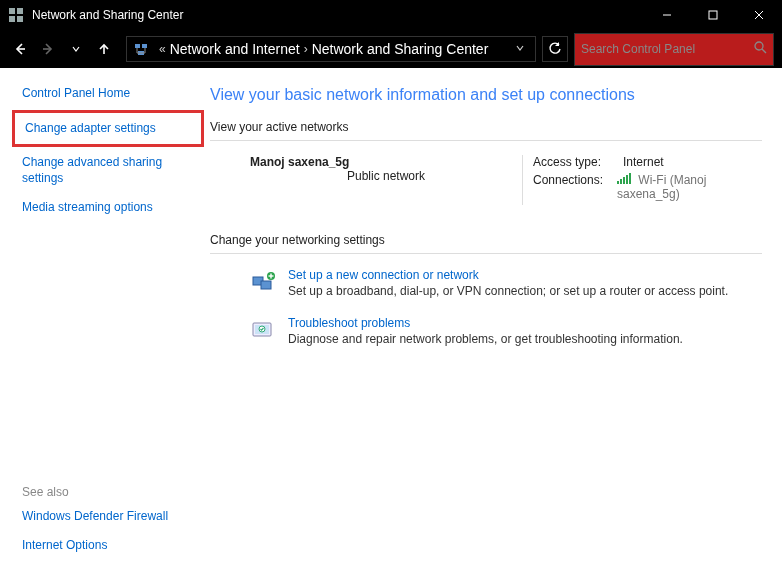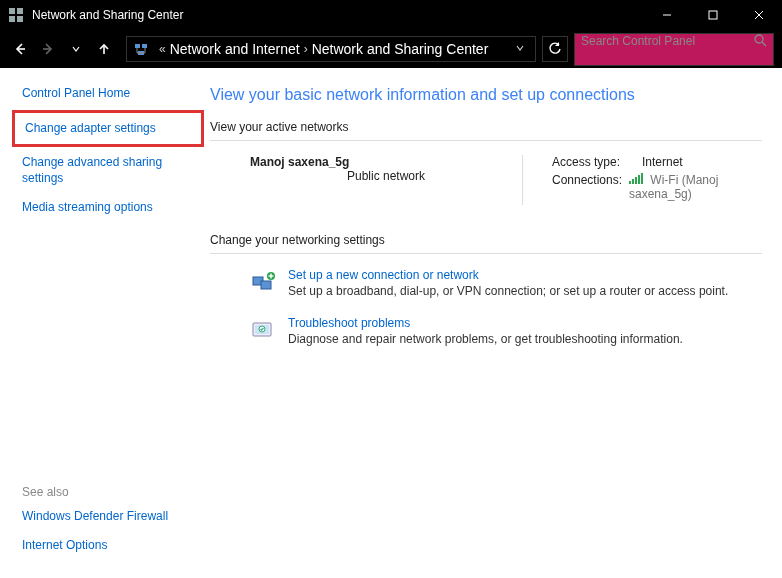--- a/index.html
+++ b/index.html
@@ -14,21 +14,21 @@
 
     
     .nav-bar { height: 38px; background: #000; display: flex; align-items: center; padding: 0 8px; }
     .nav-btn { width: 24px; height: 24px; display: flex; align-items: center; justify-content: center; color: #fff; margin-right: 4px; cursor: default; }
     .breadcrumb-wrap { flex: 1; display: flex; align-items: center; background: #000; border: 1px solid #333; height: 26px; margin: 0 6px; padding: 0 6px; color: #fff; }
     .bc-icon { width: 16px; height: 16px; margin-right: 6px; display:flex; align-items:center; justify-content:center; }
     .bc-sep { margin: 0 4px; color: #ccc; }
     .bc-item { color: #fff; font-size: 14px; white-space: nowrap; cursor: default; }
     .bc-dropdown { width: 18px; text-align: center; color:#ccc; margin-left:auto; }
     .refresh-btn { width: 26px; height: 26px; display:flex; align-items:center; justify-content:center; color:#fff; border:1px solid #333; margin-right:6px; cursor:default; }
-    .search-wrap { width: 200px; height: 33px; background:#be185d; border:1px solid #333; display:flex; align-items:flex-start; padding:0 6px; }
+    .search-wrap { width: 200px; height: 33px; background:#b91c1c; border:1px solid #333; display:flex; align-items:center; padding:0 6px; }
     .search-wrap input { flex:1; background:transparent; border:none; outline:none; color:#ccc; font-size:12px; }
     .search-wrap input::placeholder { color:#888; }
     .search-icon { color:#888; font-size:14px; margin-left:6px; }
 
     
     .content { display:flex; height: calc(578px - 30px - 38px); }
     .sidebar { width: 210px; padding: 18px 12px 10px 22px; display:flex; flex-direction:column; }
     .sidebar a { color:#0066cc; text-decoration:none; font-size:12px; margin-bottom: 14px; display:block; line-height:1.3; }
     .sidebar .highlighted { border: 3px solid #dd3333; padding: 8px 10px; margin: -6px -6px 8px -10px; }
     .see-also { margin-top:auto; }
@@ -36,21 +36,21 @@
 
     .main { flex:1; padding: 18px 20px 0 0; }
     .main-heading { color:#3b82f6; font-size:16px; font-weight:400; margin-bottom:16px; }
     .section-heading { font-size:12px; color:#222; margin-bottom: 6px; }
     .hr { border:none; border-top:1px solid #ddd; margin-bottom: 14px; }
 
     .networks-row { display:flex; padding-left: 40px; margin-bottom: 28px; }
     .net-left { flex:1; }
     .net-name { font-size:12px; font-weight: bold; color:#222; }
     .net-type { font-size:12px; color:#222;text-align:center; }
-    .net-right { width: 240px; border-left:1px solid #ddd; padding-left: 29px; font-size:12px; }
+    .net-right { width: 240px; border-left:1px solid #ddd; padding-left: 10px; font-size:12px; }
     .net-kv { display:flex; margin-bottom:4px; }
     .net-kv .k { width: 90px; color:#222; }
     .net-kv .v { color:#222; }
     .signal-icon { display:inline-block; margin-right:4px; }
     .net-link { color:#737373; text-decoration:none; }
 
     .setting-item { display:flex; padding-left: 40px; margin-bottom: 18px; }
     .setting-icon { width: 28px; height: 28px; margin-right: 10px; display:flex; align-items:center; justify-content:center; }
     .setting-text .stitle { color:#0066cc; font-size:12px; text-decoration:none; display:block; margin-bottom:2px; }
     .setting-text .sdesc { color:#333; font-size:12px; }

